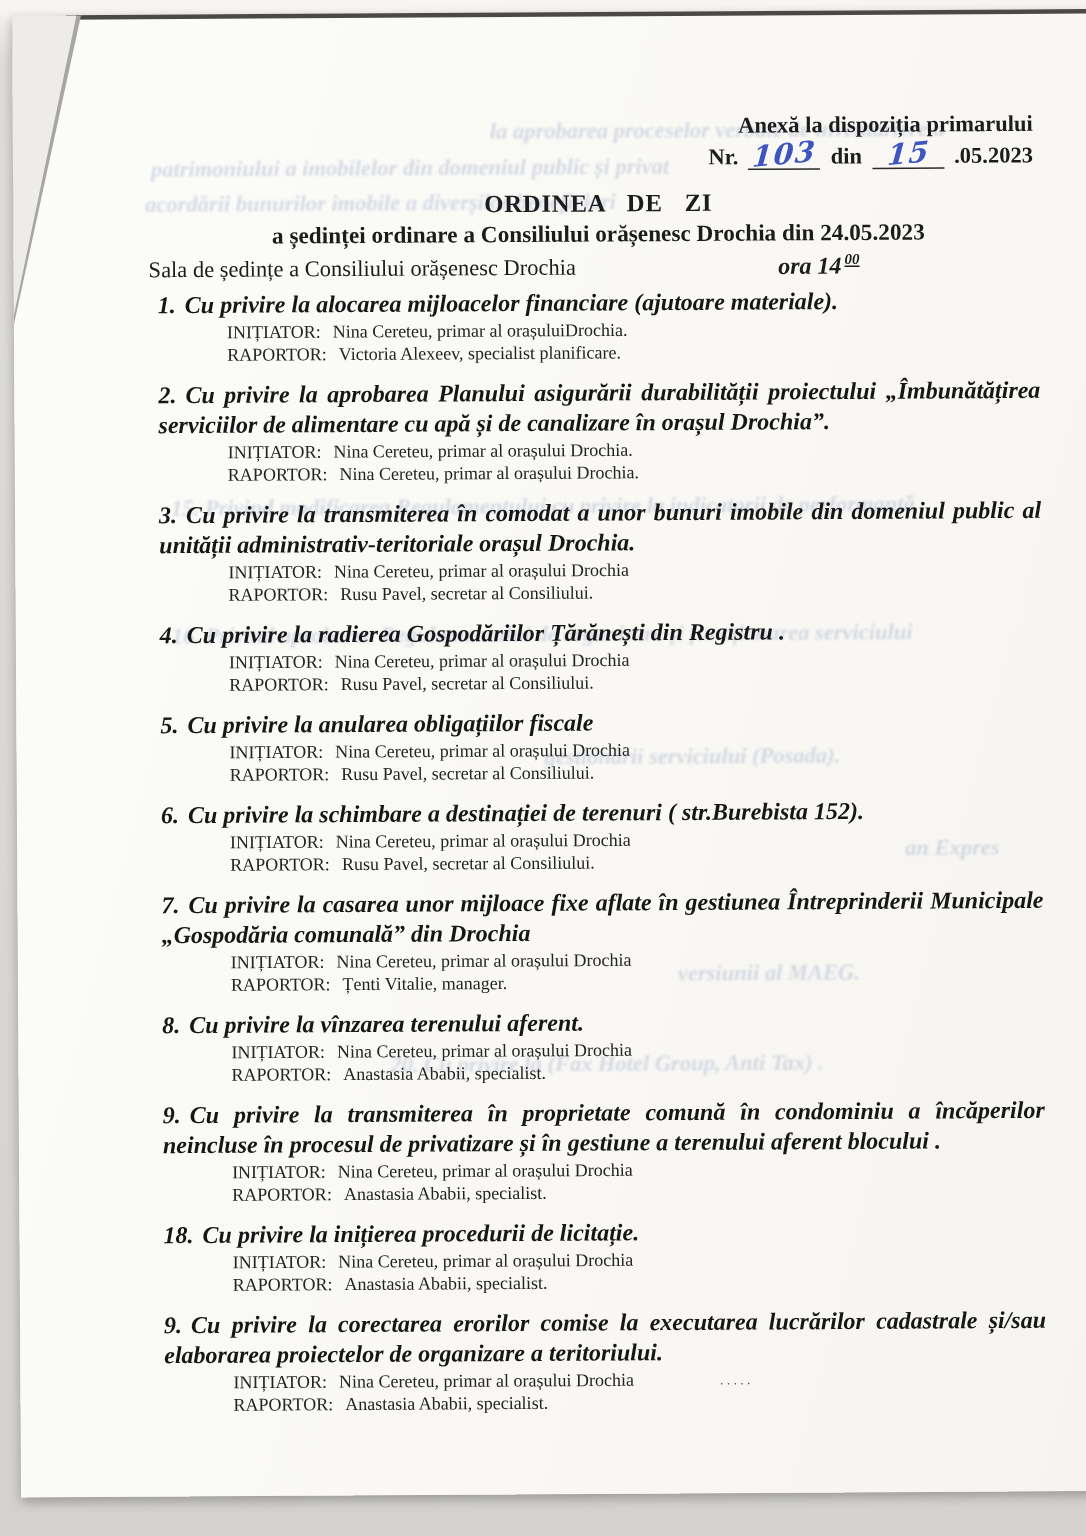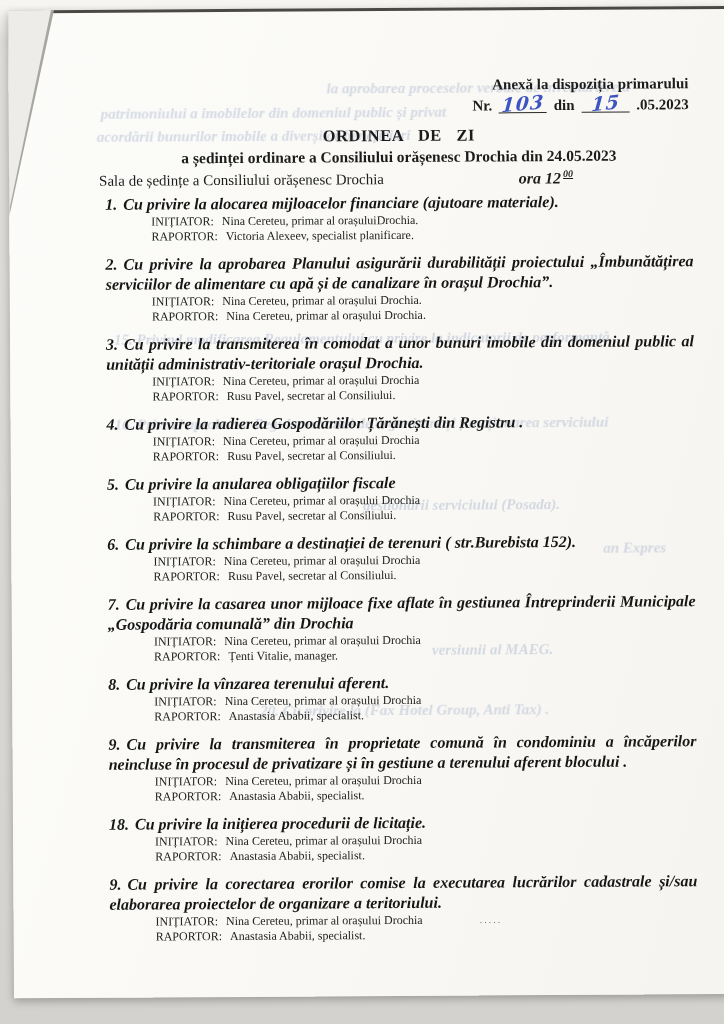--- a/index.html
+++ b/index.html
@@ -61,22 +61,22 @@
   <div class="corner-fold"></div>
 
   <div class="ghost-layer" id="ghosts">
     <span class="dots" id="dots" style="left:466px;top:910px;">·····</span>
   <div class="ghost" style="left: 318px; top: 72px;">la aprobarea proceselor verbale de inventariere a</div>
       <div class="ghost" style="left: 92px; top: 96px;">patrimoniului a imobilelor din domeniul public și privat</div>
       <div class="ghost" style="left: 88px; top: 119px;">acordării bunurilor imobile a diverșilor beneficiari</div>
       <div class="ghost" style="left: 104px; top: 322px;">15. Privind modificarea Regulamentului cu privire la indicatorii de performanță</div>
       <div class="ghost" style="left: 104px; top: 407px;">16. Privind aprobarea Regulamentului de organizare și funcționarea serviciului</div>
       <div class="ghost" style="left: 352px; top: 489px;">gestionării serviciului (Posada).</div>
-      <div class="ghost" style="left: 592px; top: 533px;">an Expres</div>
-      <div class="ghost" style="left: 420px; top: 634px; font-style: italic;">versiunii al MAEG.</div>
+      <div class="ghost" style="left: 592px; top: 551px;">an Expres</div>
+      <div class="ghost" style="left: 440px; top: 634px; font-style: italic;">versiunii al MAEG.</div>
       <div class="ghost" style="left: 248px; top: 694px;">20. Cu privire la (Fax Hotel Group, Anti Tax) .</div>
     </div>
 
   <div class="content">
 
     <div class="annex">
       <div>Anexă la dispoziția primarului</div>
       <div class="annex-nr">
         <span>Nr.</span>
         <span class="blank"><span class="hand">103</span></span>
@@ -84,21 +84,21 @@
         <span class="blank"><span class="hand">15</span></span>
         <span>.05.2023</span>
       </div>
     </div>
 
     <div class="doc-title">ORDINEA DE ZI</div>
     <div class="doc-subtitle">a ședinței ordinare a Consiliului orășenesc Drochia din 24.05.2023</div>
 
     <div class="venue-row">
       <span>Sala de ședințe a Consiliului orășenesc Drochia</span>
-      <span class="time"><span>ora 12</span><sup>00</sup></span>
+      <span class="time"><span>ora 14</span><sup>00</sup></span>
     </div>
 
     <div id="agenda">
   <div class="item">
     <p class="item-title"><span class="num">1.</span><span class="ttl">Cu privire la alocarea mijloacelor financiare (ajutoare materiale).</span></p>
     <div class="detail"><span class="lbl">INIȚIATOR:</span><span class="val">Nina Cereteu, primar al orașuluiDrochia.</span></div>
     <div class="detail"><span class="lbl">RAPORTOR:</span><span class="val">Victoria Alexeev, specialist planificare.</span></div>
   </div>
 
   <div class="item">

